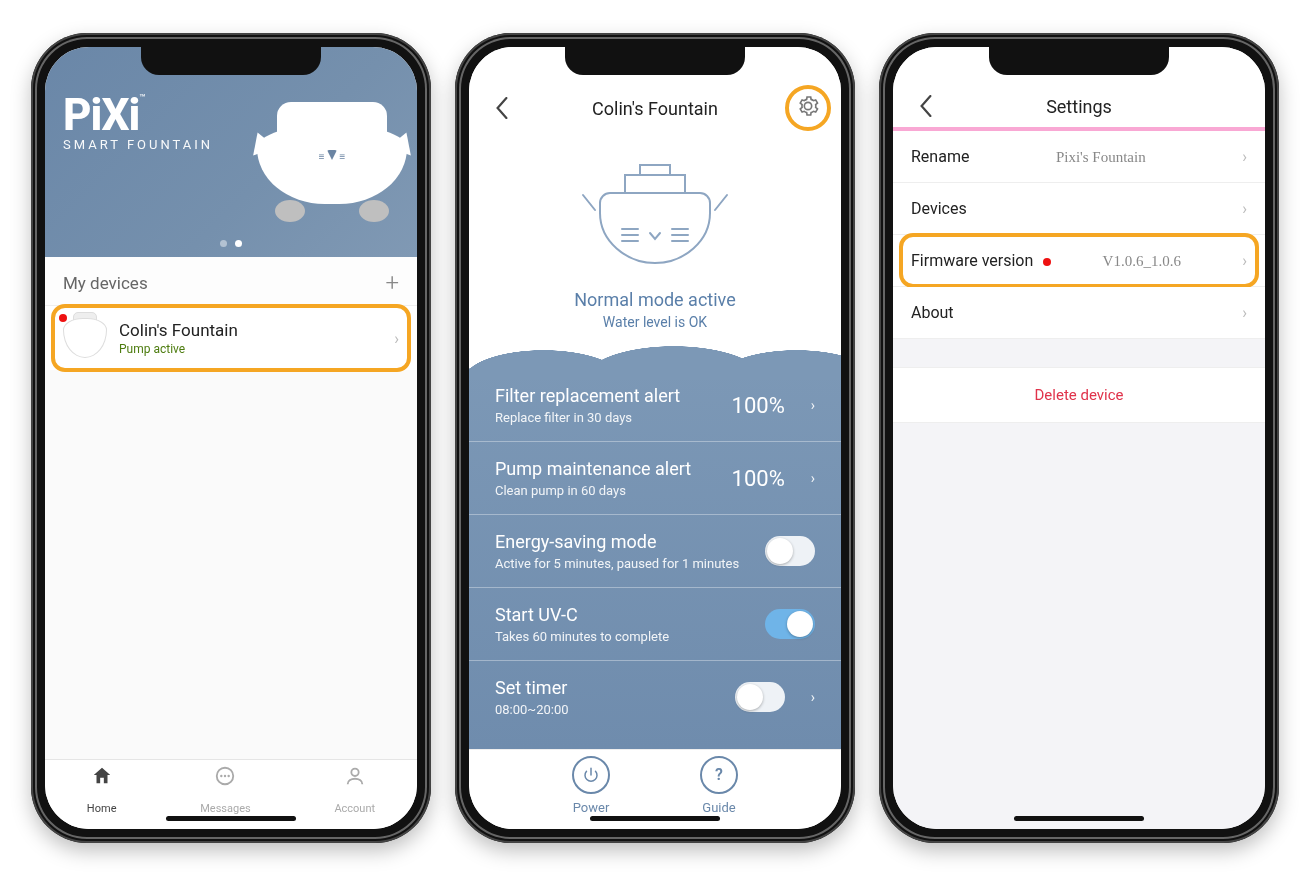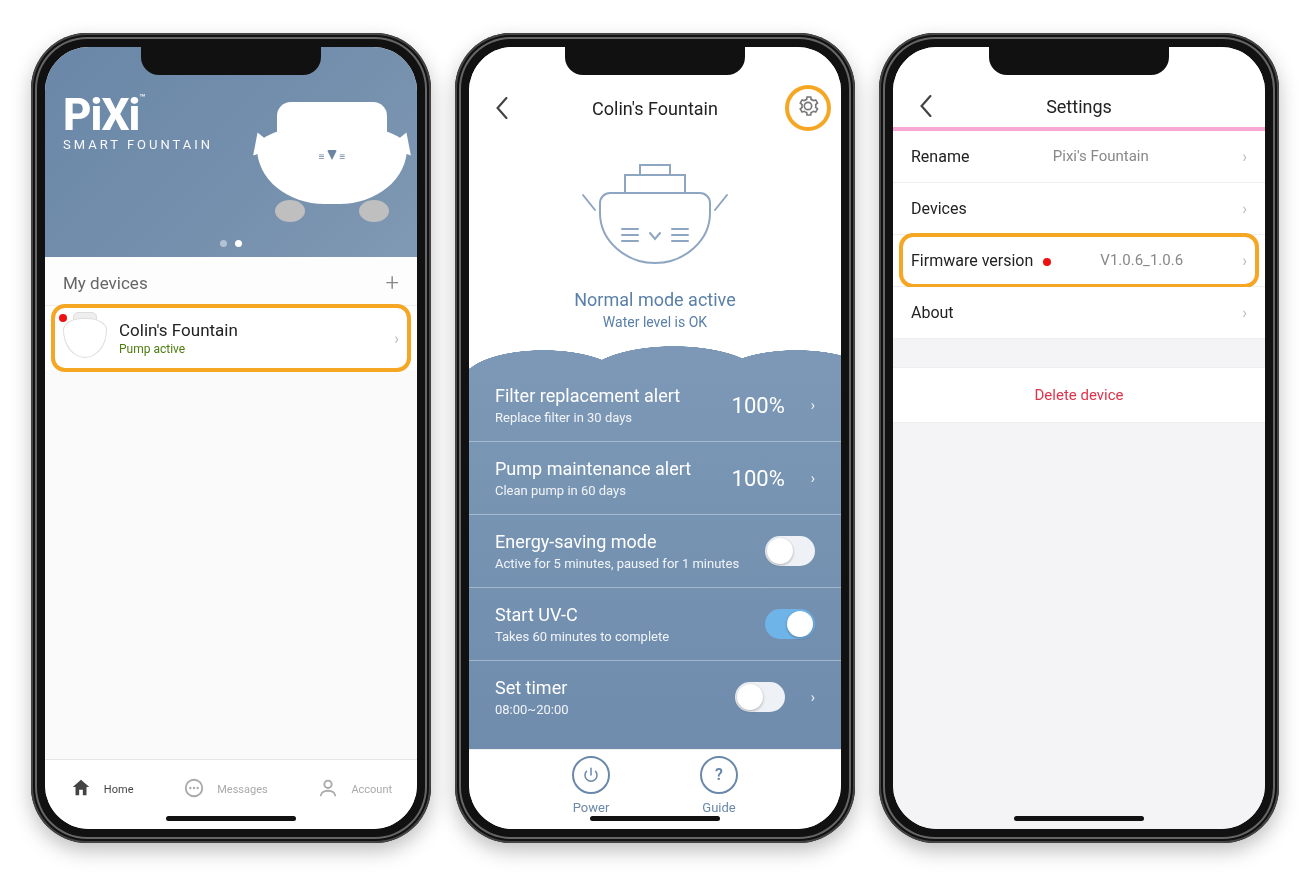--- a/index.html
+++ b/index.html
@@ -113,21 +113,21 @@
   .device-thumb .status-dot{position:absolute;top:-4px;left:-4px;width:8px;height:8px;background:#e11;border-radius:50%;}
   .device-name{font-size:17px;color:#222;}
   .device-sub{font-size:12px;color:#4d7c0f;margin-top:2px;}
   .chev{margin-left:auto;color:#bbb;font-size:16px;}
   .s1-body{flex:1;background:#fafafa;}
   .tabbar{
     height:70px;border-top:1px solid #e5e5e5;background:#fff;
     display:flex;justify-content:space-around;align-items:center;
     padding-bottom:10px;
   }
-  .tab-item{display:flex;flex-direction:row;align-items:center;gap:12px;color:#aaa;font-size:11px;}
+  .tab-item{display:flex;flex-direction:column;align-items:center;gap:12px;color:#aaa;font-size:11px;}
   .tab-item svg{width:22px;height:22px;fill:#aaa;}
   .tab-item.active{color:#444;}
   .tab-item.active svg{fill:#444;}
   
   .navbar{
     padding-top:38px;height:84px;display:flex;align-items:center;justify-content:space-between;
     padding-left:16px;padding-right:16px;background:#fff;
   }
   .nav-title{font-size:18px;color:#222;flex:1;text-align:center;}
   .nav-btn{width:34px;height:34px;display:flex;align-items:center;justify-content:center;color:#555;}
@@ -169,25 +169,25 @@
   .toggle.on .knob{left:auto;right:2px;}
   .bottom-ctrls{
     background:#fff;height:80px;display:flex;justify-content:center;align-items:center;gap:90px;
     border-top:1px solid #eee;padding-bottom:8px;
   }
   .ctrl{display:flex;flex-direction:column;align-items:center;gap:6px;color:#6a88aa;font-size:13px;}
   .ctrl .circ{width:38px;height:38px;border-radius:50%;border:2px solid #6a88aa;display:flex;align-items:center;justify-content:center;}
   
   .s3-body{flex:1;background:#f4f4f7;}
   .list-row{
-    background:#fff;padding:16px 18px;display:flex;align-items:flex-start;justify-content:space-between;
+    background:#fff;padding:16px 18px;display:flex;align-items:flex-end;justify-content:space-between;
     border-bottom:1px solid #eee;color:#222;font-size:16px;
     position:relative;
   }
-  .list-row .val{color:#888;margin-left:auto;margin-right:10px;font-size:15px;}
+  .list-row .val{color:#888;margin-left:auto;margin-right:10px;font-size:15px;font-family:Liberation Serif, serif;}
   .list-row .chev{color:#bbb;font-size:16px;}
   .red-dot{display:inline-block;width:8px;height:8px;background:#e11;border-radius:50%;margin-left:6px;vertical-align:middle;}
   .list-row.highlighted::after{
     content:"";position:absolute;inset:-2px 6px -2px 6px;
     border:4px solid #f5a623;border-radius:14px;pointer-events:none;
   }
   .delete-btn{
     background:#fff;text-align:center;color:#e0334b;font-size:15px;
     padding:18px 0;margin-top:28px;border-top:1px solid #eee;border-bottom:1px solid #eee;
   }

